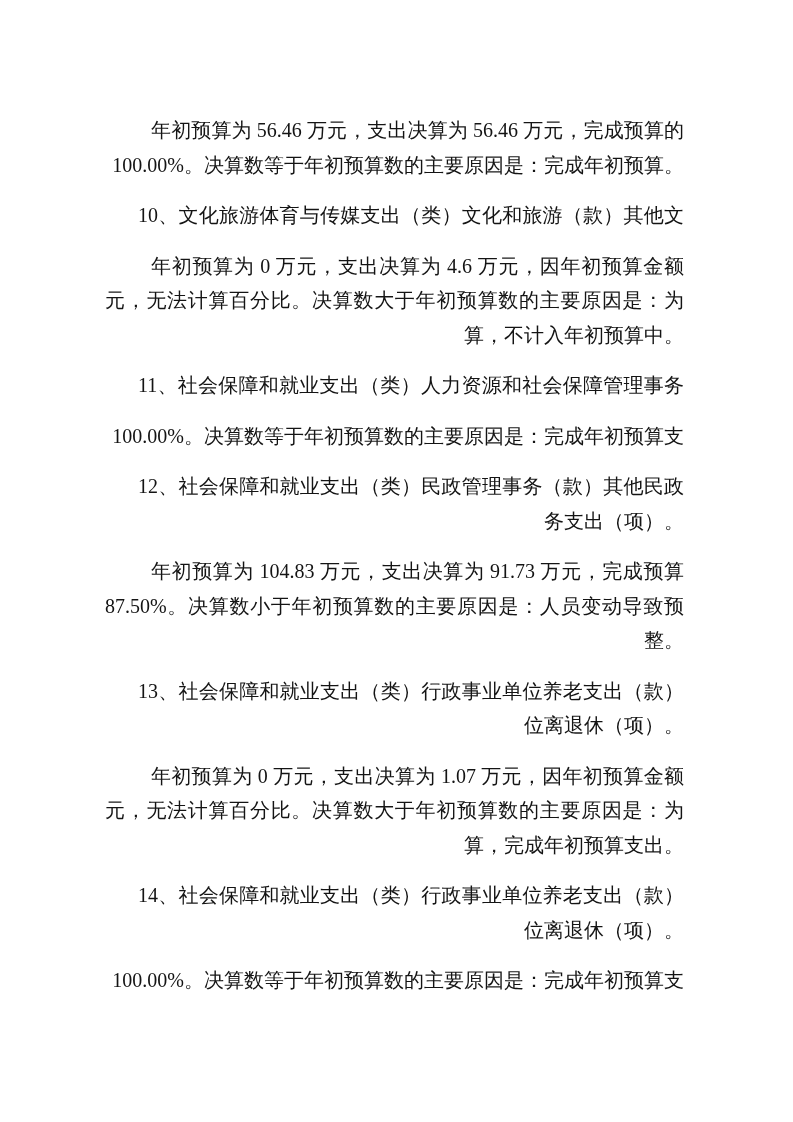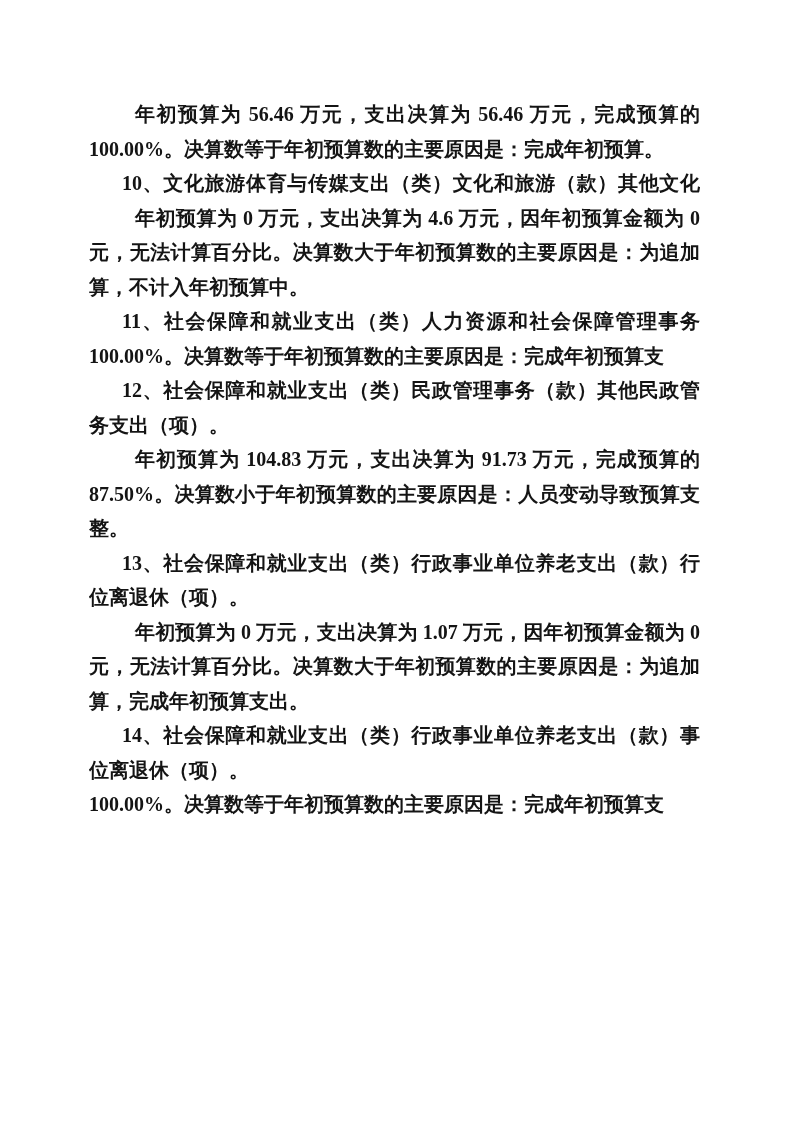--- a/index.html
+++ b/index.html
@@ -13,26 +13,26 @@
     height: 1122px;
     background: #ffffff;
     box-sizing: border-box;
     padding: 97px 93px 0 89px;
     font-family: "Liberation Serif", "DejaVu Serif", serif;
     font-size: 20px;
     line-height: 34.5px;
     color: #141414;
     overflow: hidden;
   }
-  .para { margin: 0; font-weight: bold; }
+  .para { margin: 16px; }
   .ln {
     display: block;
     height: 34.5px;
     overflow: hidden;
-    text-align: left;
+    text-align: right;
     white-space: normal;
   }
   
   .fill {
     text-align: justify;
     text-align-last: justify;
     text-justify: inter-character;
   }
   
   .ind-body { text-indent: 46px; }

